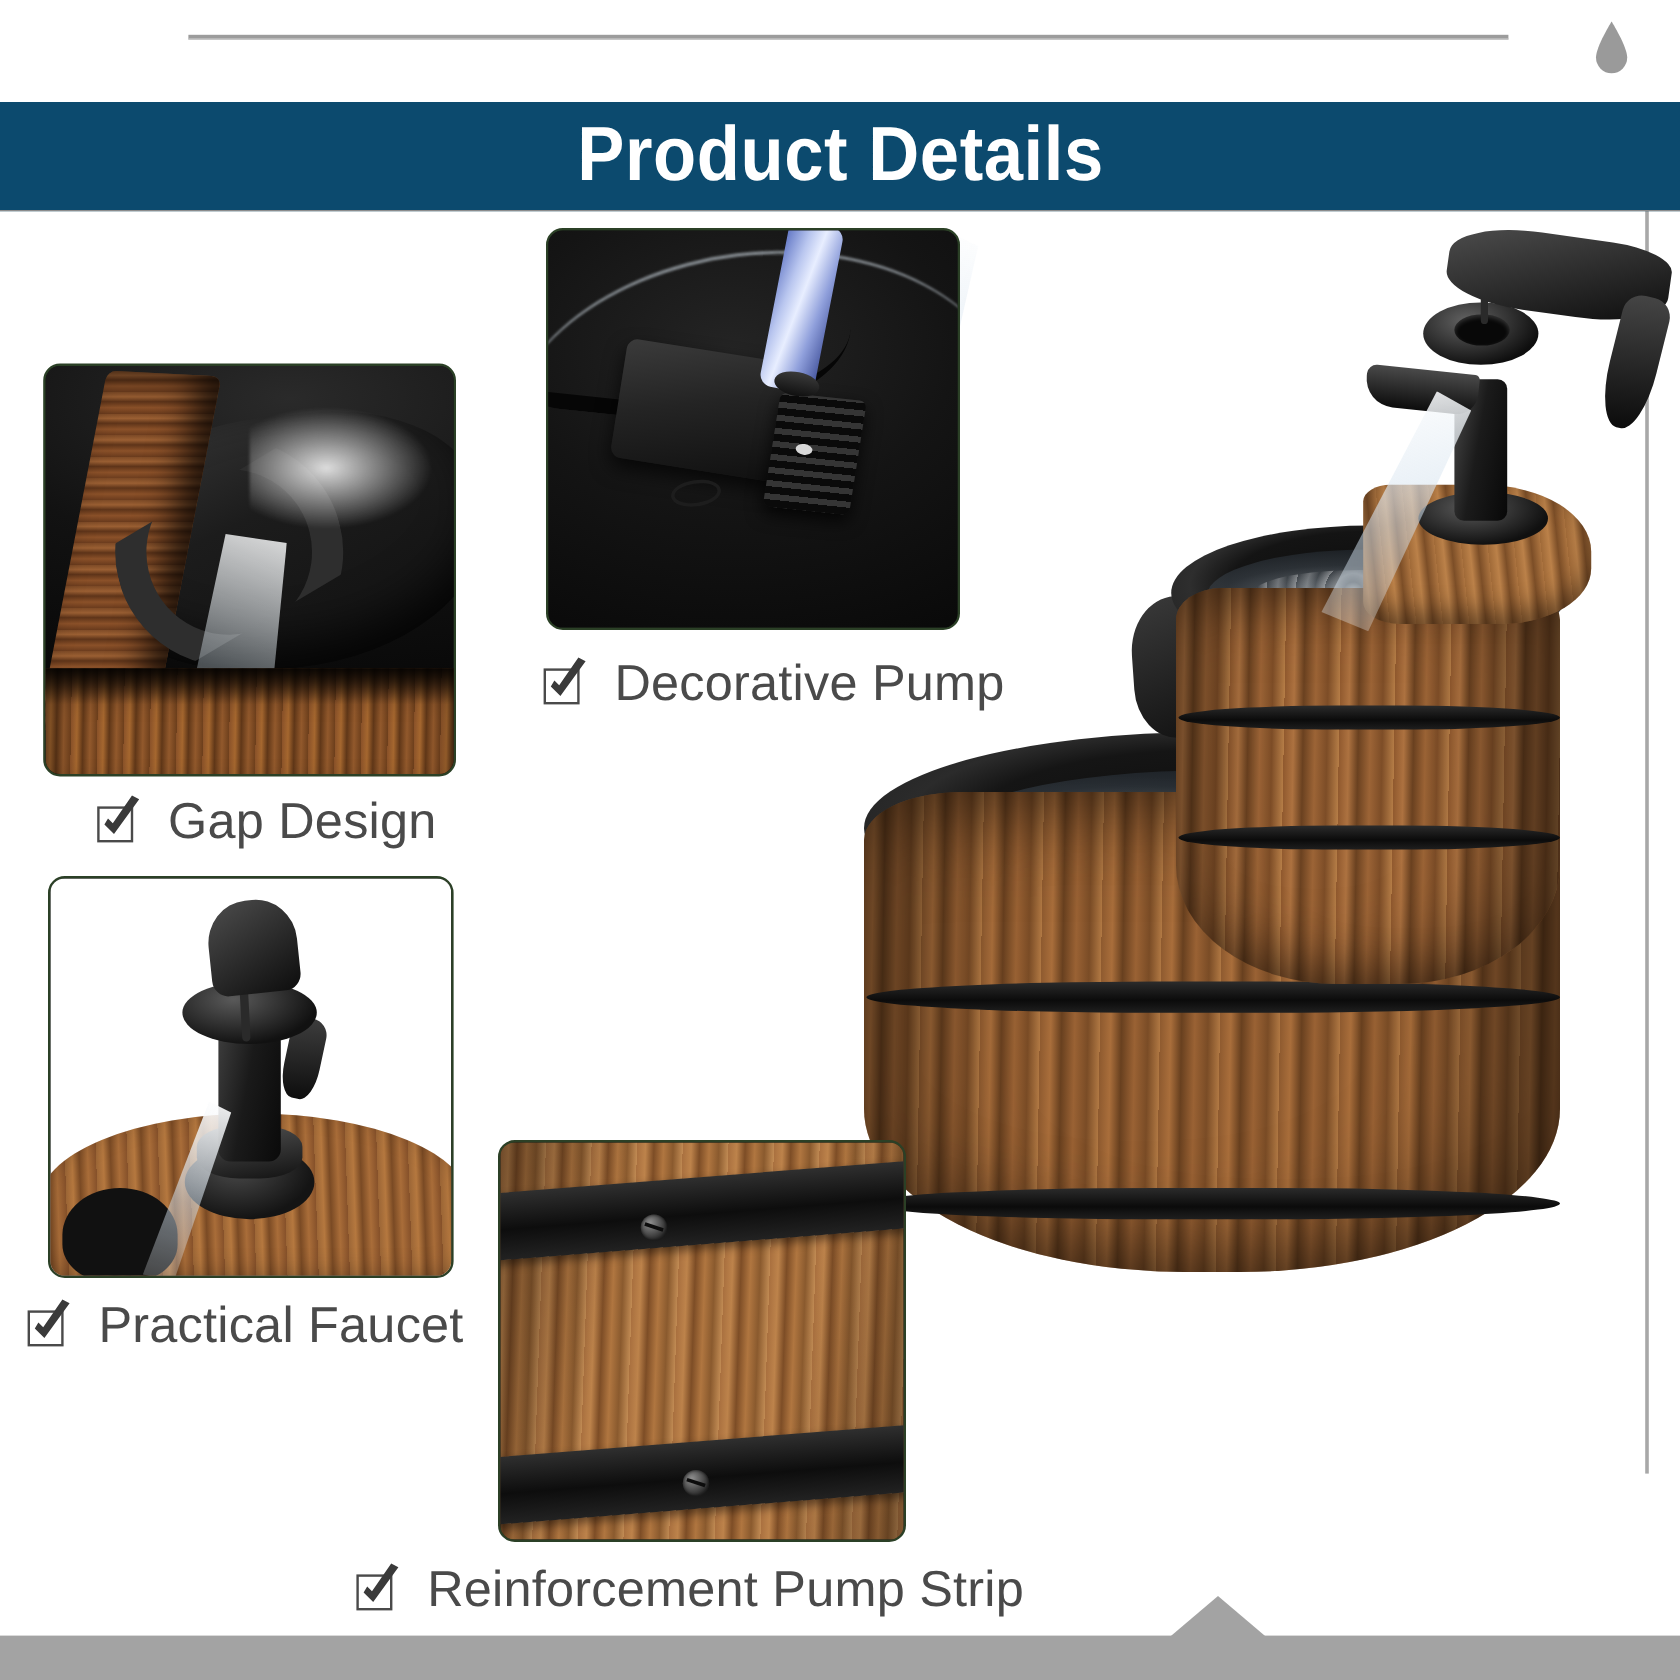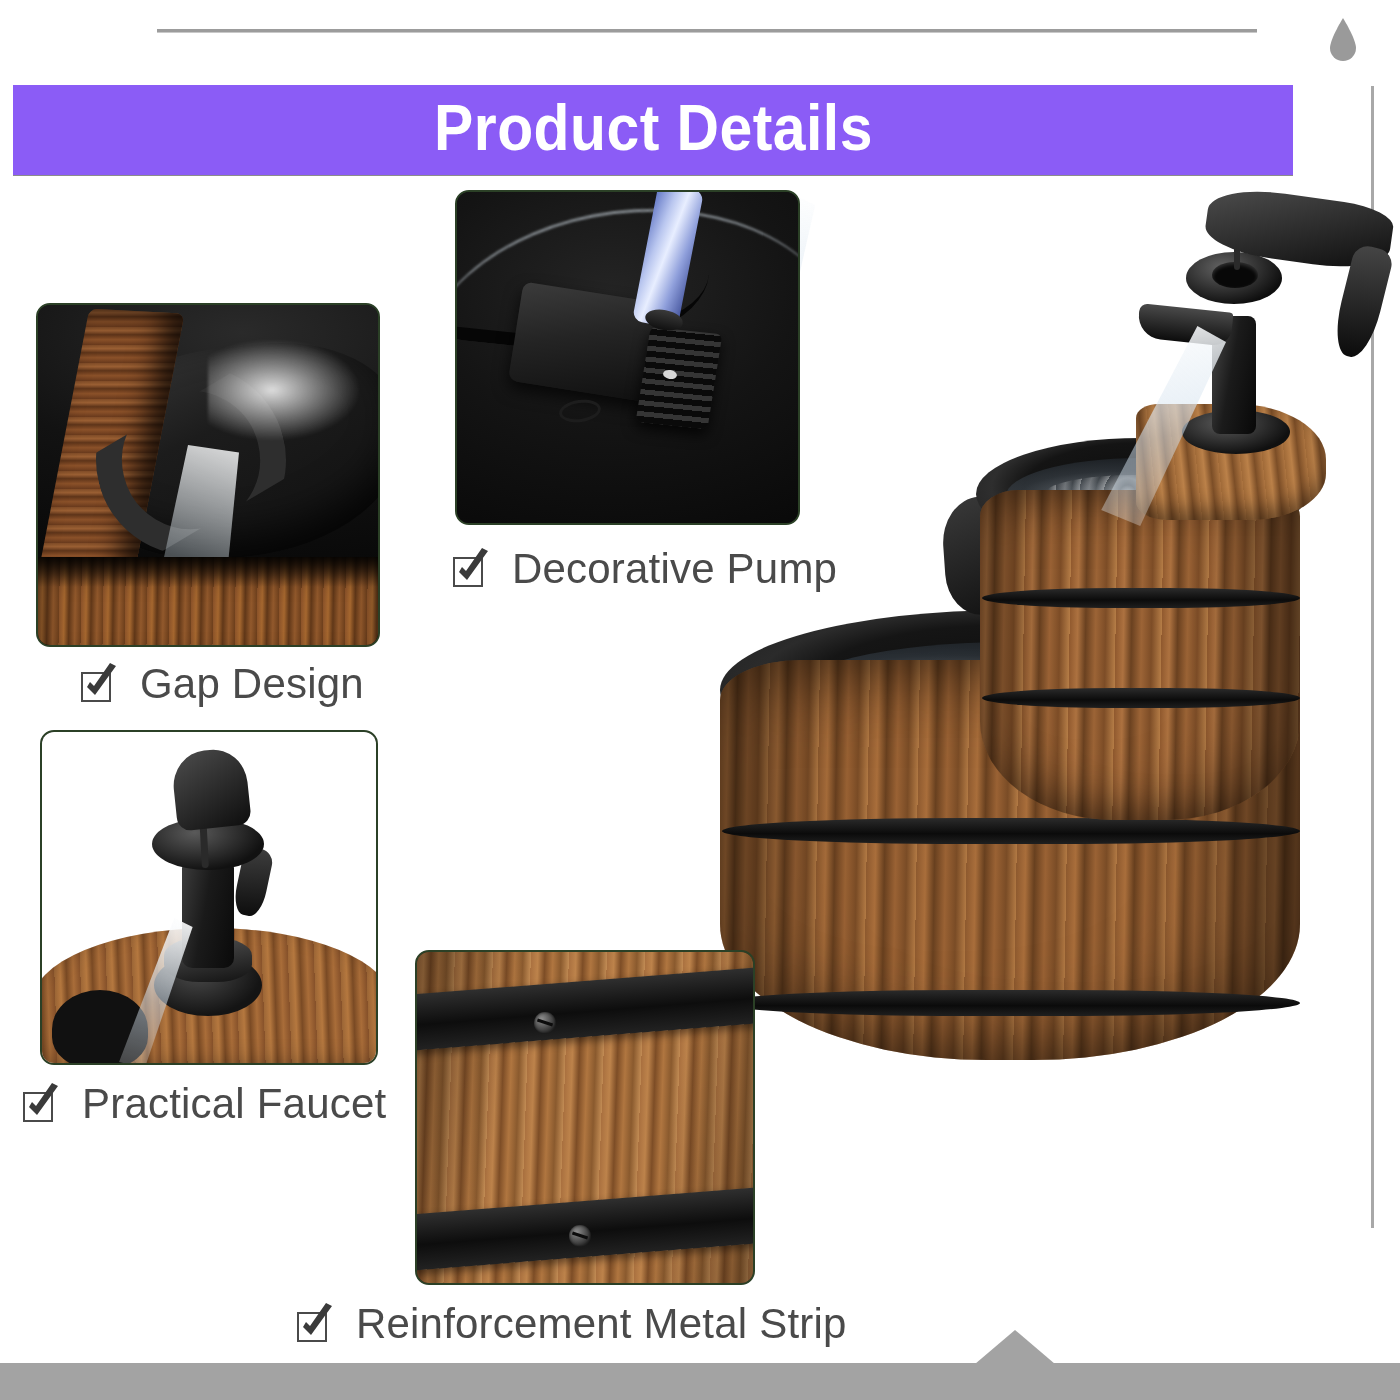--- a/index.html
+++ b/index.html
@@ -46,25 +46,25 @@
     left: 1371px;
     top: 86px;
     width: 3px;
     height: 1142px;
     background: #a8a8a8;
   }
 
   
   .banner {
     position: absolute;
-    left: 13px;
+    left: 0px;
     top: 85px;
-    width: 1280px;
+    width: 1400px;
     height: 91px;
-    background: #8b5cf6;
+    background: #0c4a6e;
     display: flex;
     align-items: center;
     justify-content: center;
     border-bottom: 1px solid #8c8c8c;
   }
   .banner-title {
     color: #ffffff;
     font-size: 64px;
     font-weight: bold;
     letter-spacing: 0.5px;
@@ -597,19 +597,19 @@
     <span class="label">Practical Faucet</span>
   </div>
 
   <div class="caption" id="cap-strip">
     <span class="check">
       <svg viewBox="0 0 46 46" xmlns="http://www.w3.org/2000/svg">
         <rect x="6" y="13" width="28" height="28" fill="none" stroke="#4a4a4a" stroke-width="2"></rect>
         <path d="M11 27 L19 35 L40 6 L34 3 L18 26 L14 22 Z" fill="#3a3a3a"></path>
       </svg>
     </span>
-    <span class="label">Reinforcement Metal Strip</span>
+    <span class="label">Reinforcement Pump Strip</span>
   </div>
 
   <div class="footer-notch"></div>
   <div class="footer"></div>
 
 </div>
 
 </body></html>

